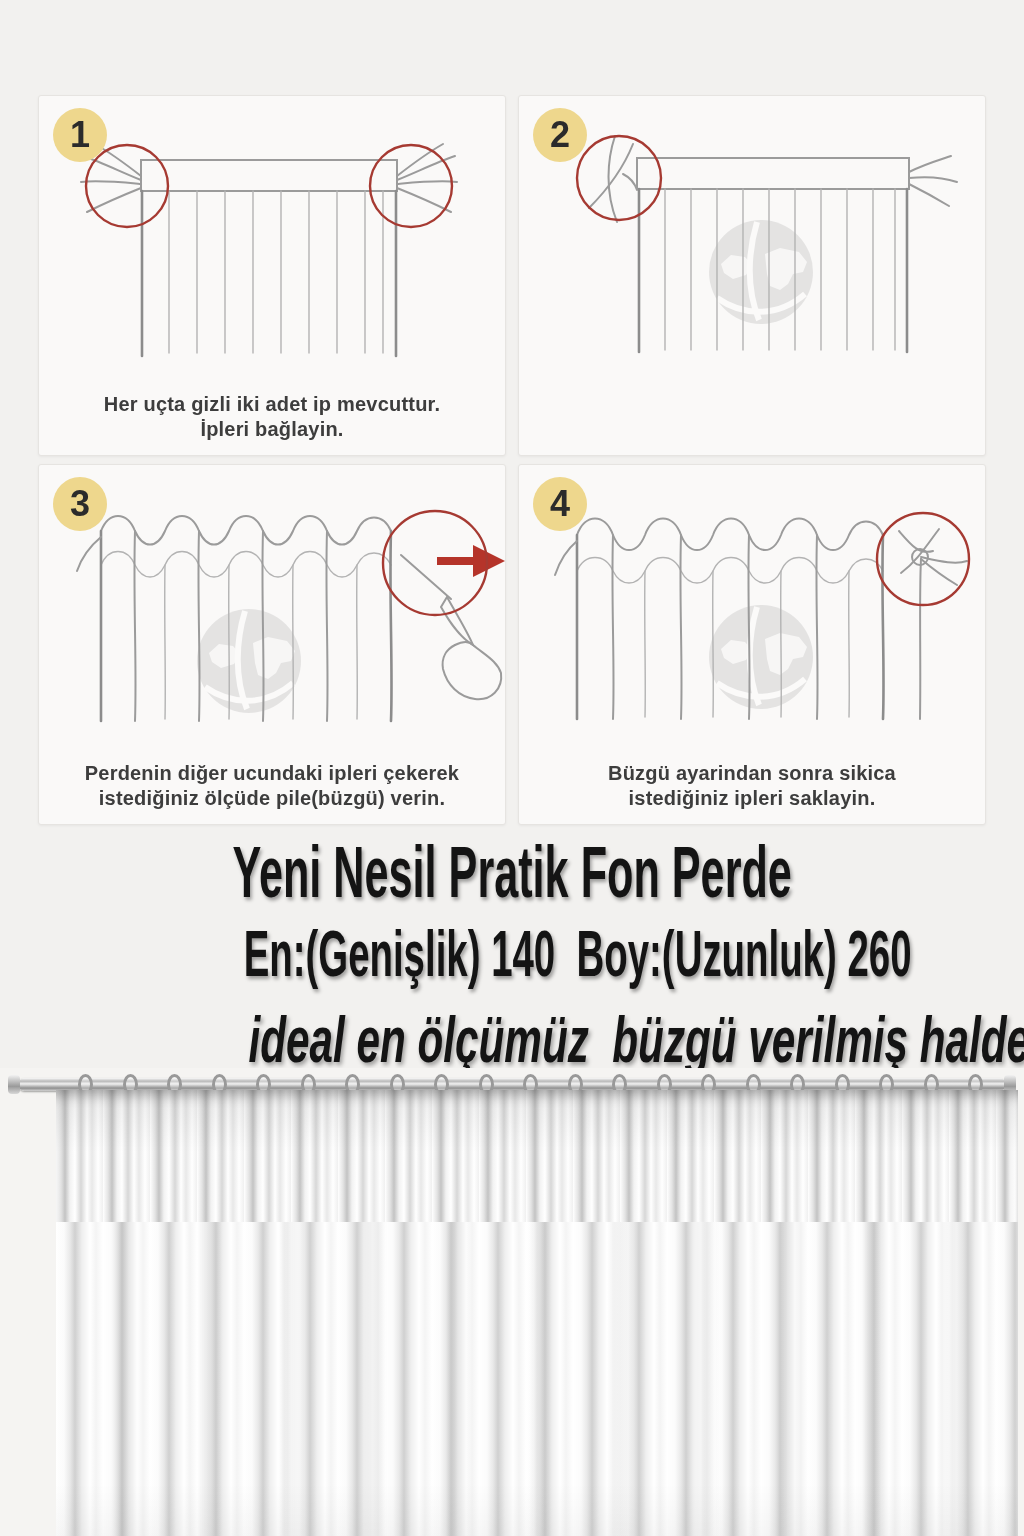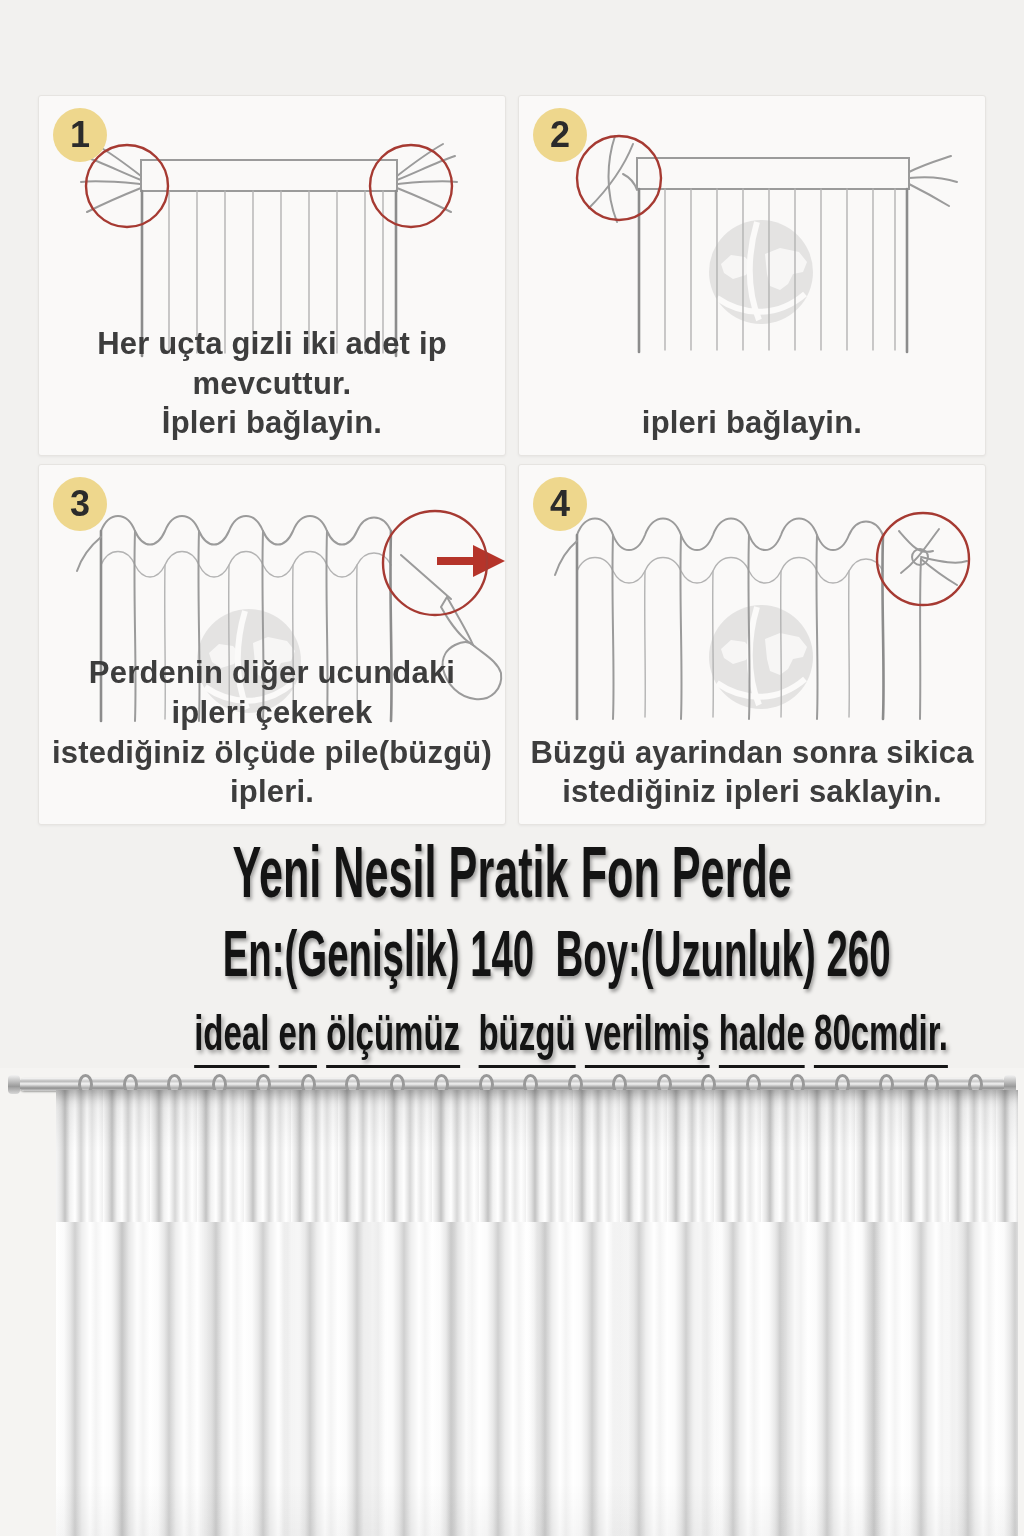--- a/index.html
+++ b/index.html
@@ -28,36 +28,36 @@
     position:absolute; top:12px; left:14px; z-index:3;
     width:54px; height:54px; border-radius:50%;
     background:#eed78d;
     display:flex; align-items:center; justify-content:center;
     font-size:36px; font-weight:bold; color:#2b2b2b;
   }
   .diagram { position:absolute; top:4px; left:0; }
   .caption {
     position:absolute; left:8px; right:8px; bottom:12px;
     text-align:center; color:#3d3d3d;
-    font-size:31px; font-weight:bold; line-height:1.28;
+    font-size:20px; font-weight:bold; line-height:1.28;
     letter-spacing:0.2px;
     margin-top:11px;
   }
 
   
   .headline { position:absolute; top:836px; left:0; width:1024px; text-align:center; color:#141414; }
   .condensed {
     display:inline-block; white-space:pre;
     transform:scaleX(0.60); transform-origin:50% 50%;
     font-weight:bold;
     text-shadow:3px 3px 5px rgba(0,0,0,0.35);
   }
   .title-line { font-size:72px; line-height:1.0; }
-  .dims-line  { font-size:64px; line-height:1.0; margin-top:14px; }
-  .note-line  { font-size:50px; line-height:1.0; margin-top:22px; }
+  .dims-line  { font-size:64px; line-height:1.0; margin-top:14px;padding-left:21px; }
+  .note-line  { font-size:64px; line-height:1.0; margin-top:22px;font-style:italic; }
   .note-line .condensed { transform:scaleX(0.66); }
   .uword { border-bottom:6px solid #151515; padding-bottom:4px; }
 
   
   .curtain-photo {
     position:absolute; top:1068px; left:0; width:1024px; height:468px;
     background:#f5f4f2;
   }
   .curtain-rod {
     position:absolute; top:10px; left:18px; width:988px; height:13px;
@@ -183,21 +183,20 @@
           <path d="M104,74 C112,78 116,84 118,90" class="sketch"></path>
         </g>
         <g>
           <path d="M390,72 C406,64 420,60 432,56" class="sketch"></path>
           <path d="M390,78 C410,76 426,78 438,82" class="sketch"></path>
           <path d="M390,84 C406,92 420,100 430,106" class="sketch"></path>
         </g>
         <circle cx="100" cy="78" r="42" class="red-ring"></circle>
       </svg>
       <div class="caption">
-        <div>ipleri bağlayin.</div>
       </div>
     </section>
 
     <section class="step-panel">
       <div class="step-badge">
         <span>3</span>
       </div>
       <svg class="diagram" width="468" height="264" viewBox="0 0 468 264">
         <g transform="translate(210,192)" opacity="0.20">
           <circle r="52" fill="#8f8f8f"></circle>
@@ -228,21 +227,21 @@
           <path d="M416,176 C424,172 430,172 434,176" class="sketch"></path>
         </g>
         <g>
           <line x1="398" y1="92" x2="436" y2="92" stroke="#b5342a" stroke-width="8"></line>
           <polygon points="434,76 466,92 434,108" fill="#b5342a"></polygon>
         </g>
         <circle cx="396" cy="94" r="52" class="red-ring"></circle>
       </svg>
       <div class="caption">
         <div>Perdenin diğer ucundaki ipleri çekerek</div>
-        <div>istediğiniz ölçüde pile(büzgü) ipleri.</div>
+        <div>istediğiniz ölçüde pile(büzgü) verin.</div>
       </div>
     </section>
 
     <section class="step-panel">
       <div class="step-badge">
         <span>4</span>
       </div>
       <svg class="diagram" width="468" height="264" viewBox="0 0 468 264">
         <g transform="translate(242,188)" opacity="0.20">
           <circle r="52" fill="#8f8f8f"></circle>

